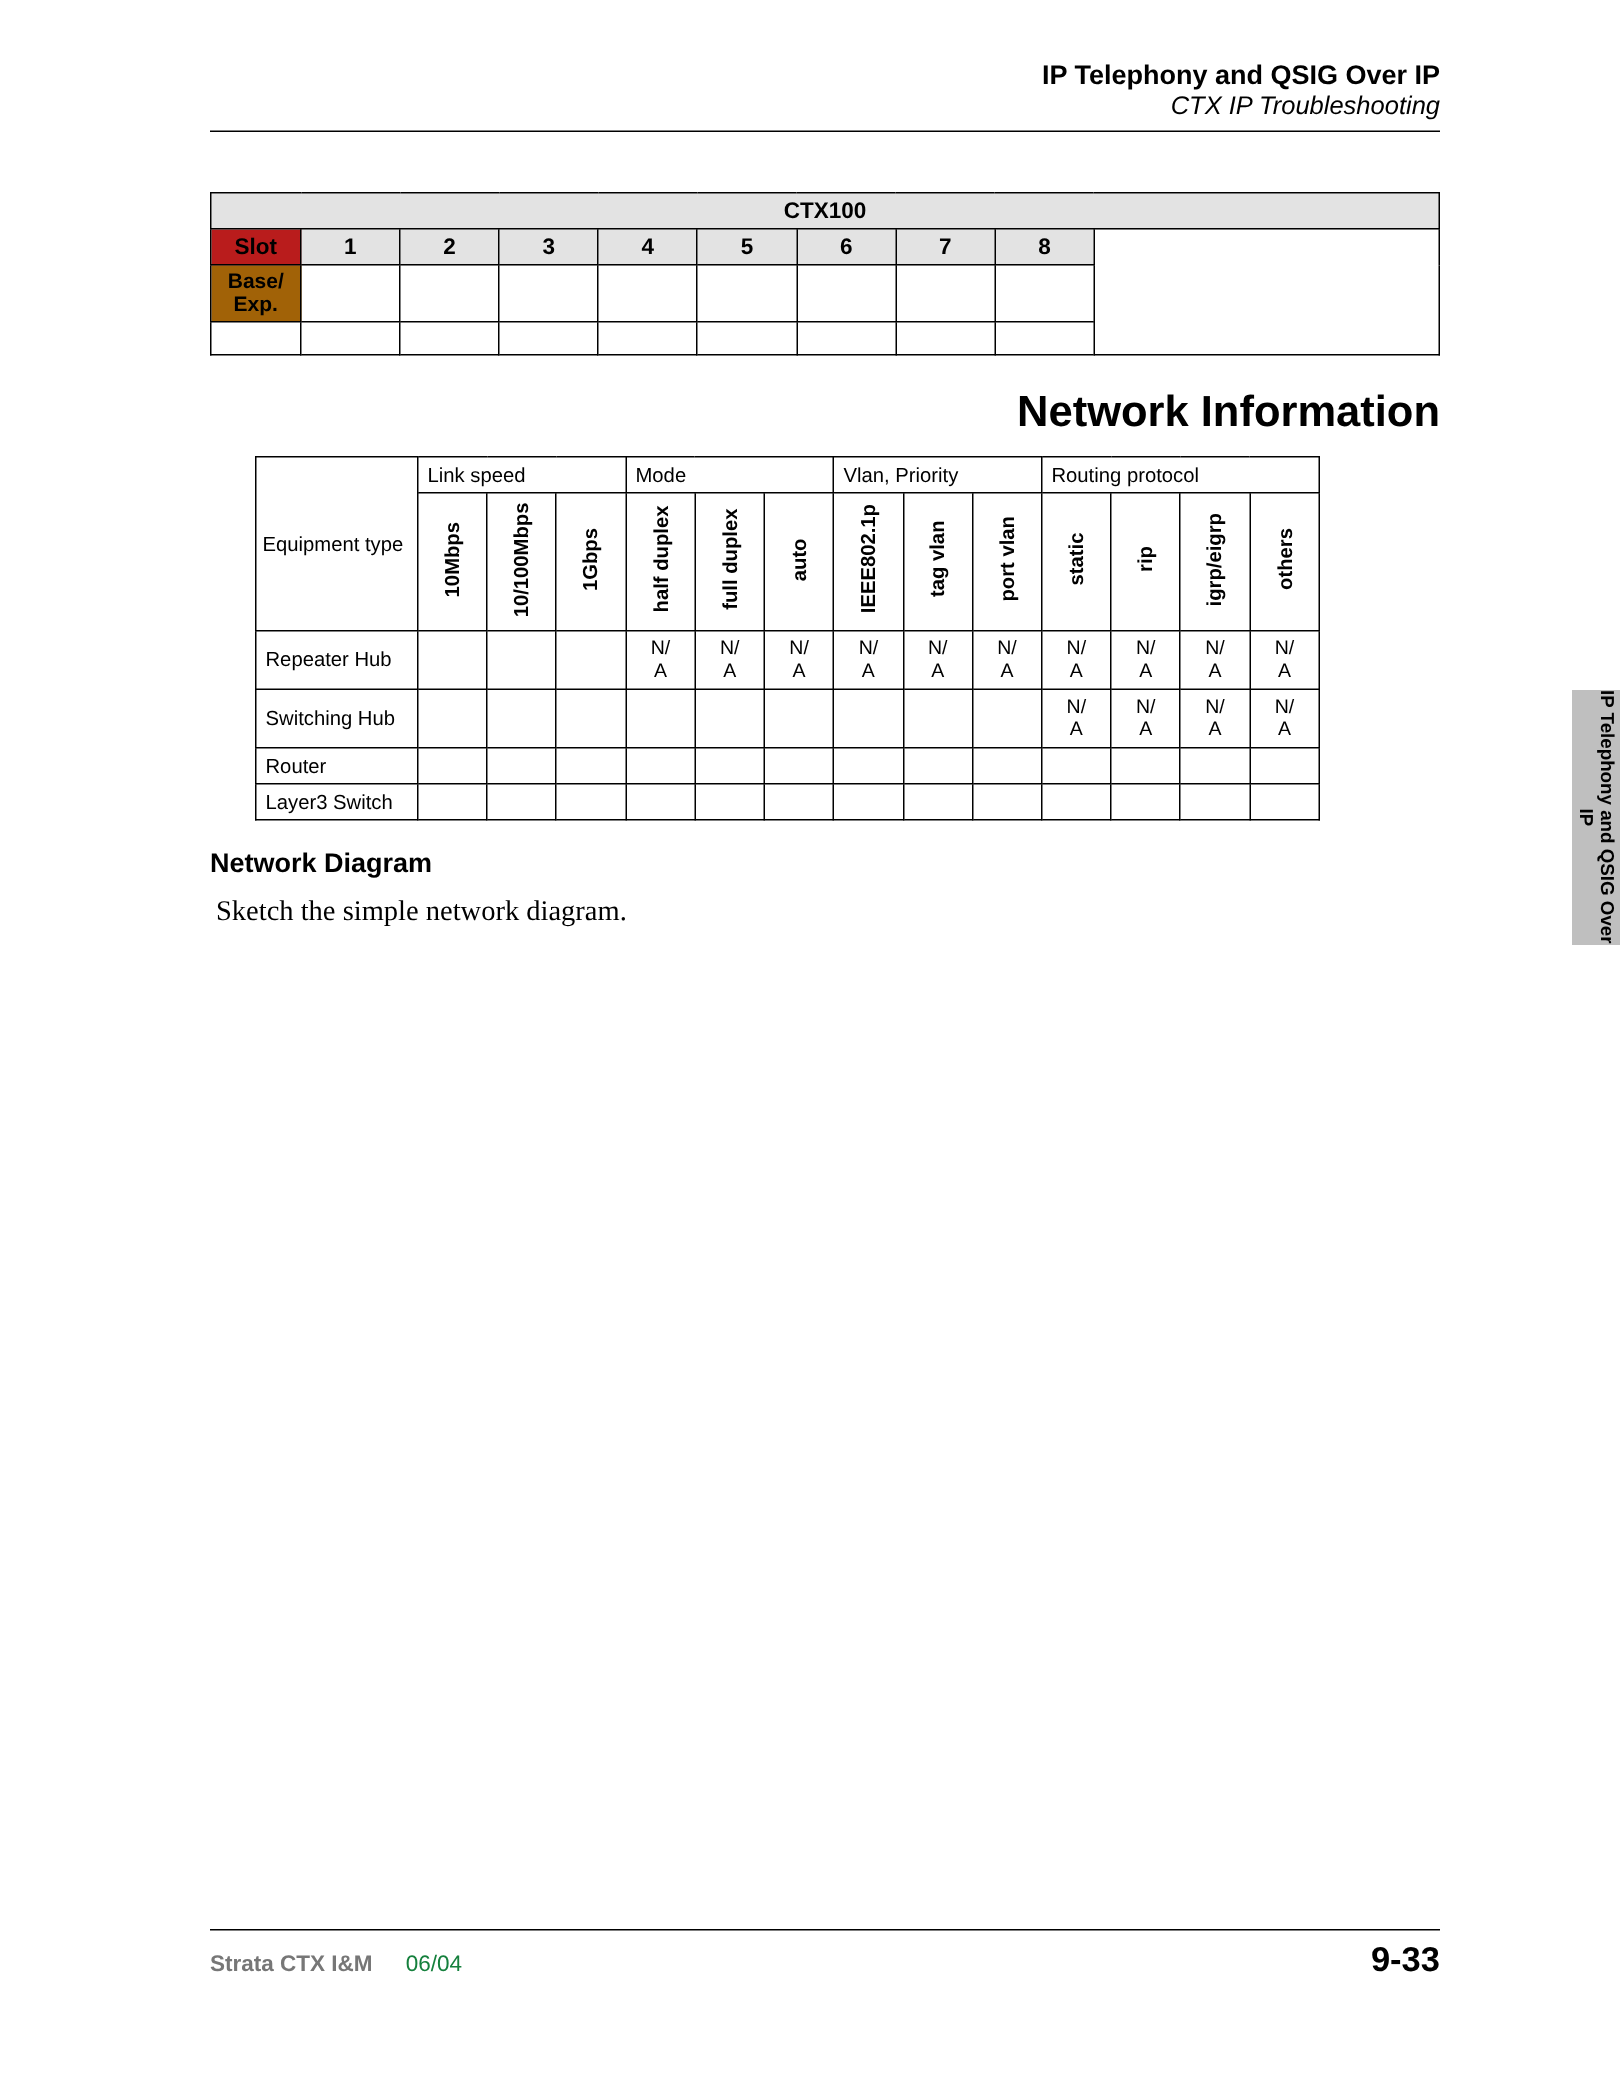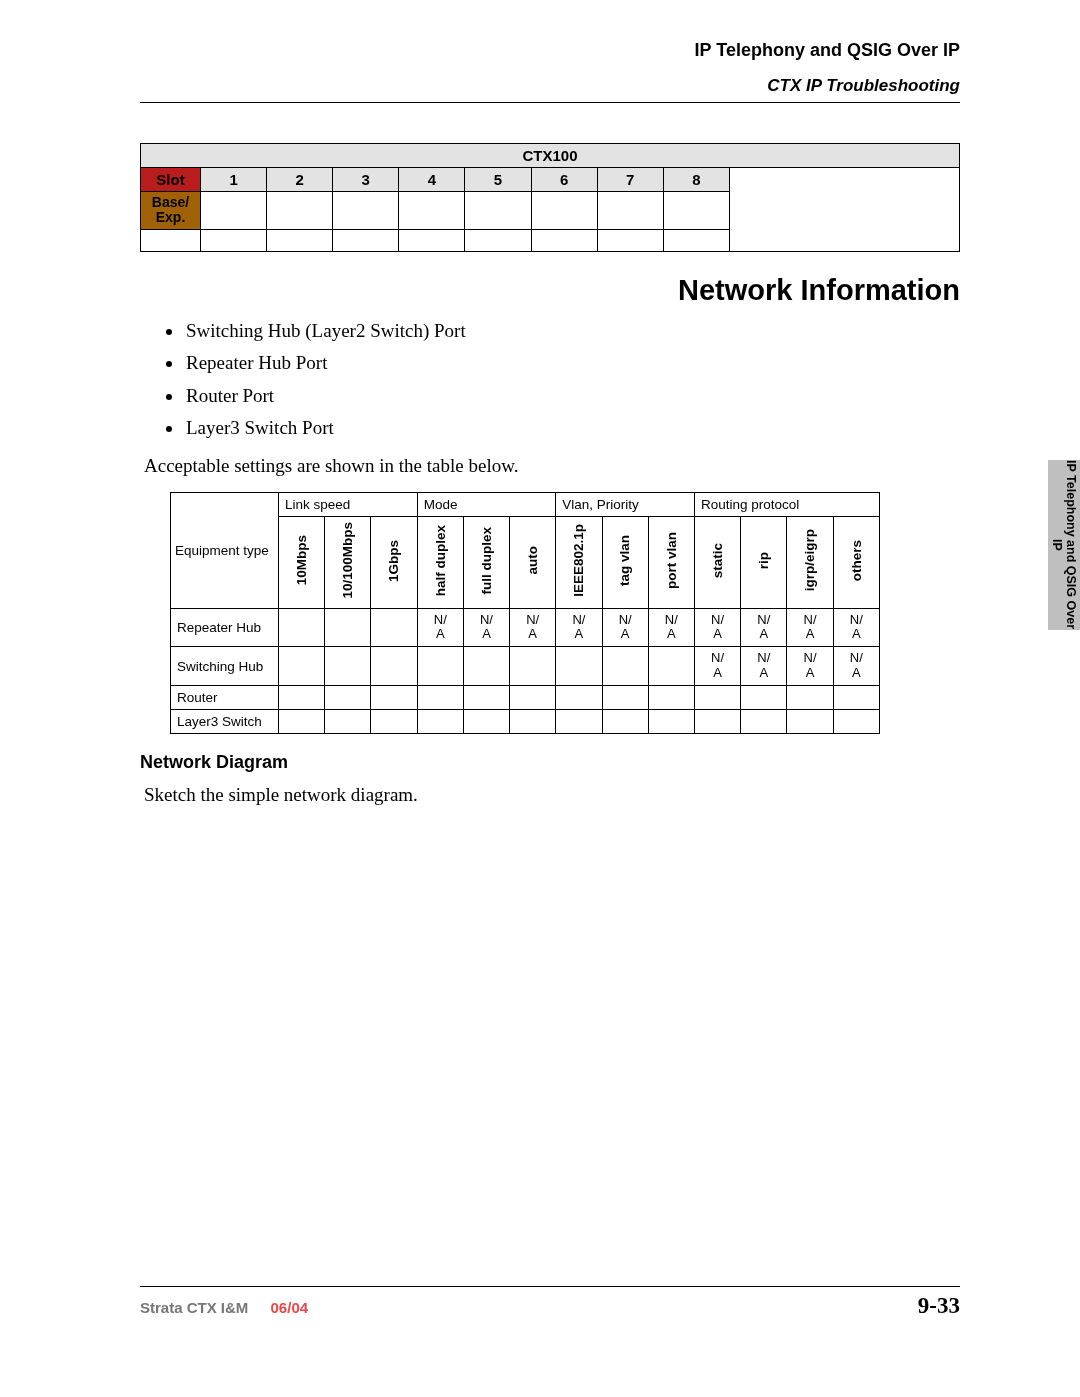--- a/index.html
+++ b/index.html
@@ -16,21 +16,21 @@
     position: absolute;
     left: 140px;
     top: 40px;
     width: 820px;
   }
   .hdr {
     text-align: right;
     font-family: Arial, Helvetica, sans-serif;
   }
   .hdr .t1 { font-weight: bold; font-size: 18px; }
-  .hdr .t2 { font-style: italic; font-size: 17px; margin-top: 15px; font-weight: bold; }
+  .hdr .t2 { font-style: italic; font-size: 17px; margin-top: 0; }
   .hdr-line {
     border-top: 1.5px solid #000;
     margin-top: 6px;
   }
 
   
   .tbl1 {
     border-collapse: collapse;
     width: 100%;
     margin-top: 40px;
@@ -132,22 +132,22 @@
   }
   .ftr-line { border-top: 1.5px solid #000; }
   .ftr-row {
     display: flex;
     justify-content: space-between;
     align-items: baseline;
     margin-top: 6px;
     font-family: Arial, Helvetica, sans-serif;
   }
   .ftr-left { font-weight: bold; color: #777; font-size: 15px; }
-  .ftr-left .dt { margin-left: 18px; font-weight: bold; color: #ef4444; }
-  .ftr-right { font-weight: bold; font-size: 23px; font-family: Liberation Serif, serif; }
+  .ftr-left .dt { margin-left: 18px; font-weight: normal; color: #15803d; }
+  .ftr-right { font-weight: bold; font-size: 23px; }
 </style>
 </head>
 <body>
 
 <div class="page">
 
   <div class="hdr">
     <div class="t1">IP Telephony and QSIG Over IP</div>
     <div class="t2">CTX IP Troubleshooting</div>
     <div class="hdr-line"></div>
@@ -204,29 +204,20 @@
       <td></td>
       <td></td>
       <td></td>
     </tr>
   </tbody>
     </table>
 
   <h2 class="section">Network Information</h2>
 
 
-  <div class="body">
-    <ul class="bul">
-      <li>Switching Hub (Layer2 Switch) Port</li>
-      <li>Repeater Hub Port</li>
-      <li>Router Port</li>
-      <li>Layer3 Switch Port</li>
-    </ul>
-    <div style="margin-left:4px;">Acceptable settings are shown in the table below.</div>
-  </div>
 
   <div class="tbl2wrap" style="margin-top:12px;">
   <table class="tbl2">
     <tbody>
           <tr>
       <th class="eqlbl" rowspan="2">Equipment type</th>
       <th class="grp" colspan="3">Link speed</th>
       <th class="grp" colspan="3">Mode</th>
       <th class="grp" colspan="3">Vlan, Priority</th>
       <th class="grp" colspan="4">Routing protocol</th>

